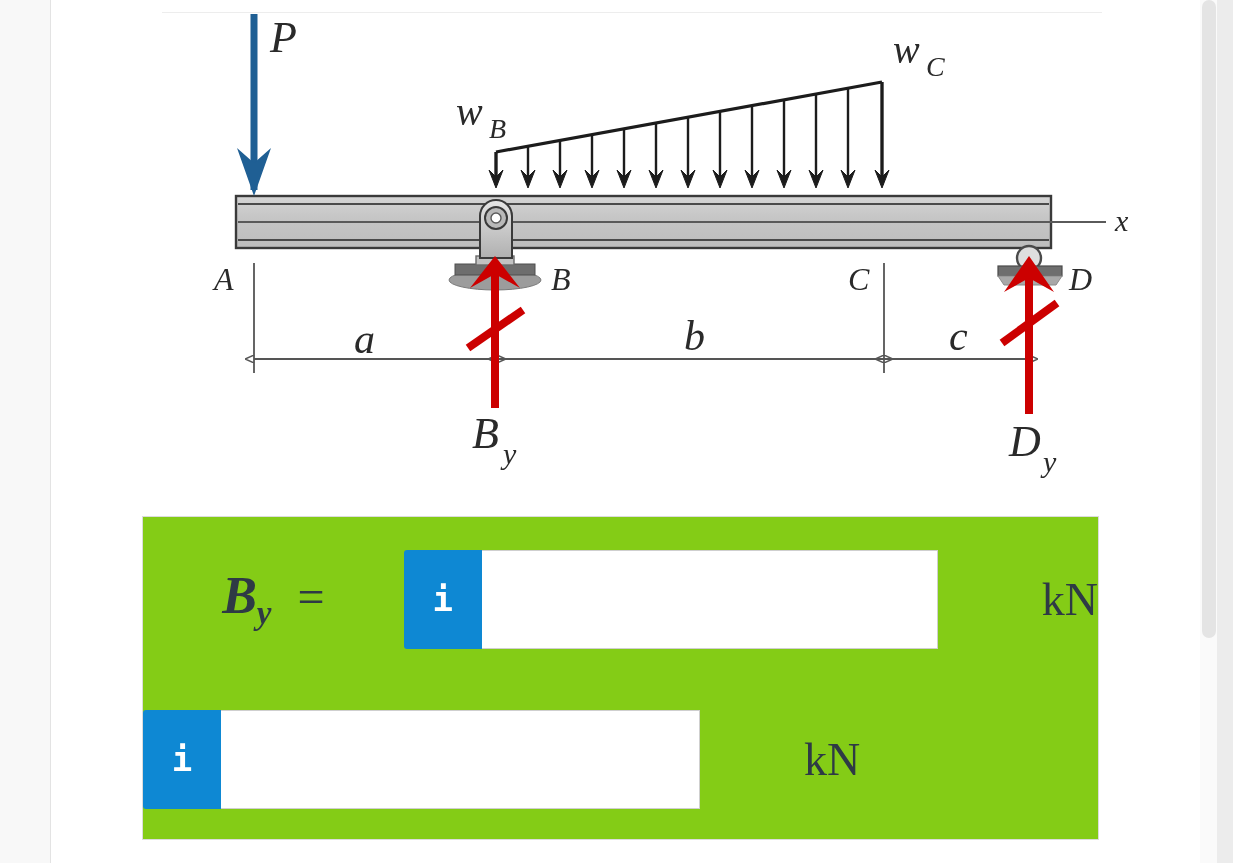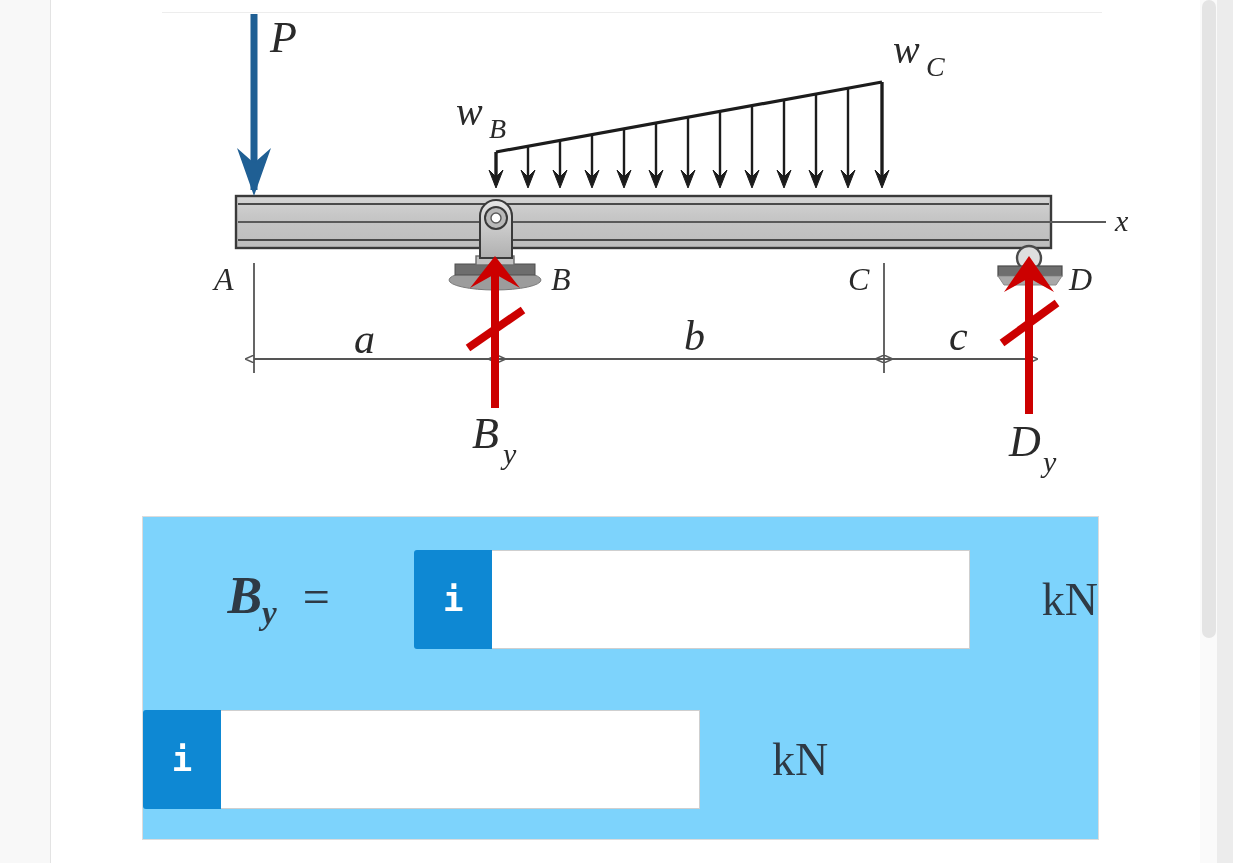--- a/index.html
+++ b/index.html
@@ -62,21 +62,21 @@
     width: 1100px; height: 500px;
   }
   .figure-wrap svg { display: block; }
 
   
   .answer-card {
     position: absolute;
     left: 91px; top: 516px;
     width: 957px; height: 324px;
     border: 1px solid #dcdcdc;
-    background: #7dd3fc;
+    background: #84cc16;
     box-sizing: border-box;
   }
   .answer-row {
     position: absolute;
     left: 0; width: 100%;
     height: 120px;
     display: flex;
     align-items: center;
   }
   .answer-row.row1 { top: 22px; }
@@ -134,21 +134,21 @@
     border: 1px solid #cfcfcf;
     border-left: none;
     box-sizing: border-box;
     font-family: "Liberation Serif", serif;
     font-size: 26px;
     color: #2e3a45;
     padding: 0 12px;
     outline: none;
   }
   .unit {
-    margin-left: 72px;
+    margin-left: 104px;
     font-family: "Liberation Serif", serif;
     font-size: 46px;
     color: #2e3a45;
   }
 </style>
 </head>
 <body>
 
 <div id="page">
 

